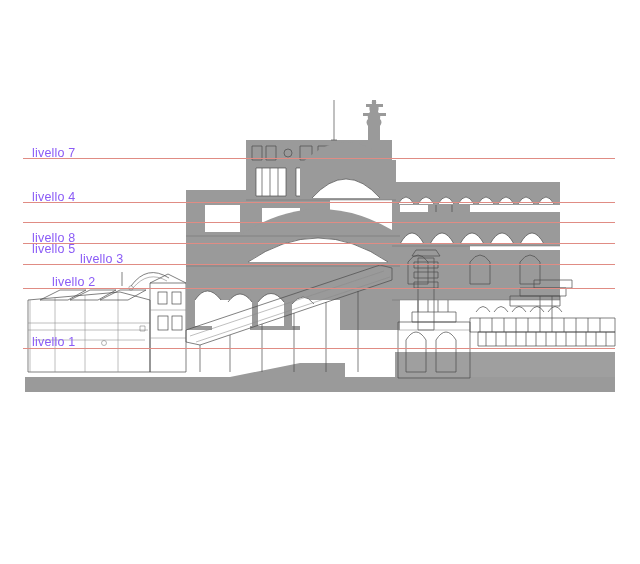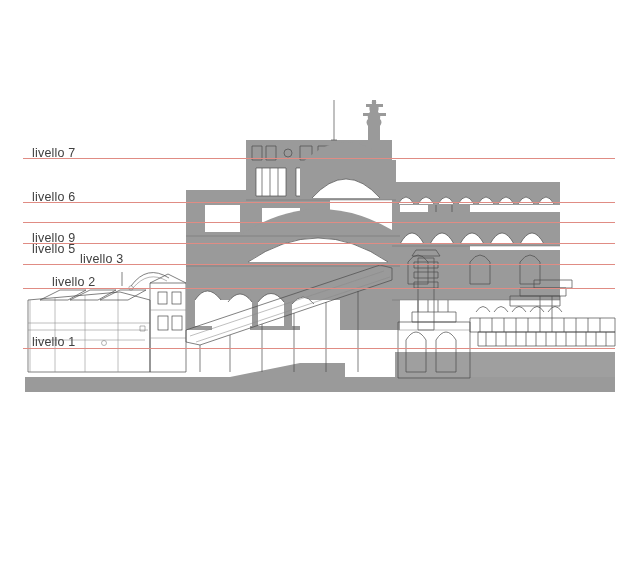--- a/index.html
+++ b/index.html
@@ -3,21 +3,21 @@
 <meta charset="utf-8">
 <style>
   html,body{margin:0;padding:0;background:#ffffff;}
   body{width:640px;height:564px;overflow:hidden;
        font-family:"Liberation Sans",sans-serif;}
   #stage{position:relative;width:640px;height:564px;background:#fff;}
 
   svg#drawing{position:absolute;left:0;top:0;width:640px;height:564px;}
 
   .lvl-line{position:absolute;height:0;border-top:1.4px solid #e08c84;left:23px;width:592px;}
-  .lvl-label{position:absolute;font-size:12.5px;color:#404040;white-space:nowrap;
+  .lvl-label{position:absolute;font-size:12.5px;color:#8b5cf6;white-space:nowrap;
              letter-spacing:.2px;font-weight:500;}
 </style>
 </head>
 <body>
 
 <div id="stage">
 
   <svg id="drawing" viewBox="0 0 640 564">
     <defs>
       <style>
@@ -239,25 +239,25 @@
       <path d="M392,246 L560,246"></path>
       <path d="M392,300 L560,300"></path>
       <path d="M246,200 L396,200"></path>
     </g>
   </svg>
 
   <div id="levels">
       <div class="lvl-line" style="top: 158px; border-top-color: rgb(224, 140, 132);"></div>
       <div class="lvl-label" style="left: 32px; top: 146px;">livello 7</div>
       <div class="lvl-line" style="top: 202px; border-top-color: rgb(224, 140, 132);"></div>
-      <div class="lvl-label" style="left: 32px; top: 190px;">livello 6</div>
+      <div class="lvl-label" style="left: 32px; top: 190px;">livello 4</div>
       <div class="lvl-line" style="top: 222px; border-top-color: rgb(224, 140, 132);"></div>
       <div class="lvl-label" style="left: 32px; top: 210px; margin-top: 32px;">livello 5</div>
       <div class="lvl-line" style="top: 243px; border-top-color: rgb(224, 140, 132);"></div>
-      <div class="lvl-label" style="left: 32px; top: 231px;">livello 9</div>
+      <div class="lvl-label" style="left: 32px; top: 231px;">livello 8</div>
       <div class="lvl-line" style="top: 264px; border-top-color: rgb(224, 140, 132);"></div>
       <div class="lvl-label" style="left: 32px; top: 252px; padding-left: 48px;">livello 3</div>
       <div class="lvl-line" style="top: 288px; border-top-color: rgb(224, 140, 132);"></div>
       <div class="lvl-label" style="left: 32px; top: 275px; padding-left: 20px;">livello 2</div>
       <div class="lvl-line" style="top: 348px; border-top-color: rgb(224, 140, 132);"></div>
       <div class="lvl-label" style="left: 32px; top: 335px;">livello 1</div>
     </div>
 
 </div>
 

